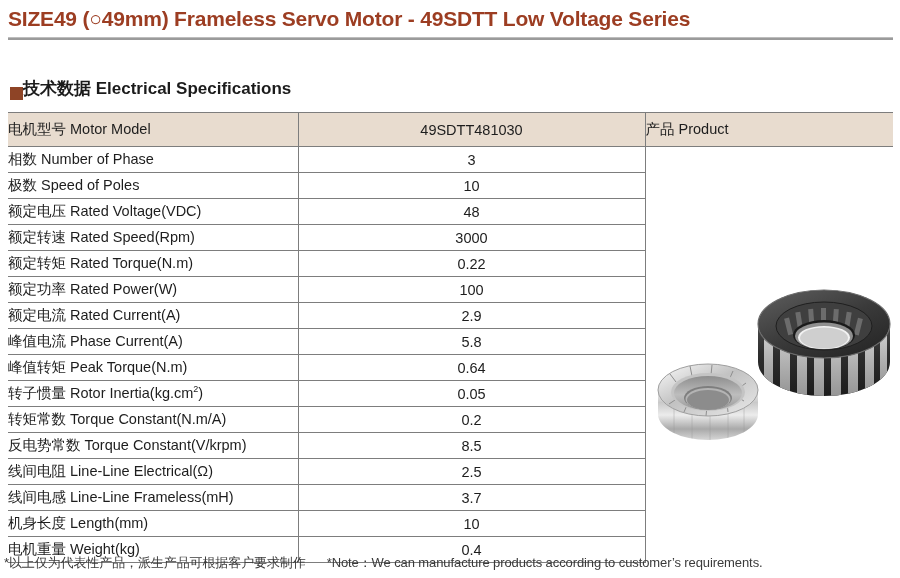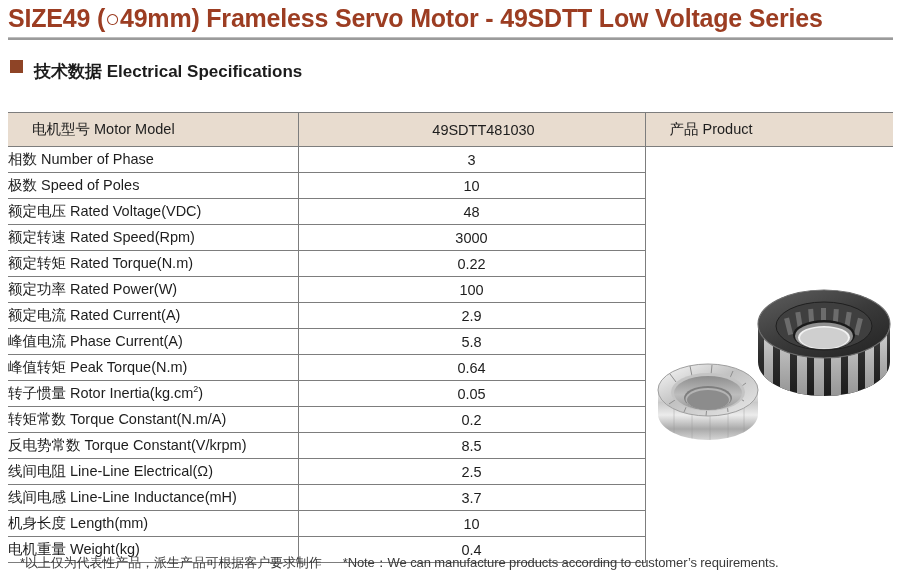--- a/index.html
+++ b/index.html
@@ -15,21 +15,21 @@
     color: #231f20;
     overflow: hidden;
   }
 
   
   #page-title {
     position: absolute;
     left: 8px;
     top: 5px;
     width: 884px;
-    font-size: 25px;
+    font-size: 21px;
     font-weight: bold;
     letter-spacing: -0.2px;
     color: #9c3d22;
     white-space: nowrap;
     line-height: 27px;
   }
   #title-rule {
     position: absolute;
     left: 8px;
     top: 37px;
@@ -37,24 +37,24 @@
     height: 3px;
     background: #9b9b9b;
     border-top: 1px solid #bdbdbd;
     box-sizing: border-box;
   }
 
   
   #section-heading {
     position: absolute;
     left: 10px;
-    top: 60px;
+    top: 77px;
     display: flex;
-    align-items: flex-start;
-    gap: 11px;
+    align-items: flex-end;
+    gap: 0;
     white-space: nowrap;
   }
   #section-bullet {
     width: 13px;
     height: 13px;
     background: #8e4426;
     flex: 0 0 auto;
   }
   #section-heading .txt {
     font-size: 17px;
@@ -83,21 +83,20 @@
     font-size: 14.5px;
     color: #1d1d1d;
     height: 25px;
     vertical-align: middle;
   }
   #spec-table tr.header-row th {
     background: #e8dccf;
     height: 33px;
     border-top: 1px solid #7d7d7d;
     border-bottom: 1px solid #7d7d7d;
-    padding-left: 24px;
   }
   .cell-label {
     text-align: left;
     padding-left: 10px;
     border-right: 1px solid #7d7d7d;
   }
   .cell-value {
     text-align: center;
     border-right: 1px solid #7d7d7d;
   }
@@ -118,21 +117,21 @@
     left: 640px;
     top: 238px;
     width: 258px;
     height: 228px;
     pointer-events: none;
   }
 
   
   #footnote {
     position: absolute;
-    left: 20px;
+    left: 4px;
     top: 554px;
     font-size: 13px;
     color: #3a3a3a;
     white-space: nowrap;
     letter-spacing: -0.1px;
   }
   #footnote .gap { display: inline-block; width: 14px; }
 </style>
 </head>
 <body>
@@ -206,21 +205,21 @@
       </tr>
       <tr>
         <td class="cell-label">反电势常数 Torque Constant(V/krpm)</td>
         <td class="cell-value">8.5</td>
       </tr>
       <tr>
         <td class="cell-label">线间电阻 Line-Line Electrical(Ω)</td>
         <td class="cell-value">2.5</td>
       </tr>
       <tr>
-        <td class="cell-label">线间电感 Line-Line Inductance(mH)</td>
+        <td class="cell-label">线间电感 Line-Line Frameless(mH)</td>
         <td class="cell-value">3.7</td>
       </tr>
       <tr>
         <td class="cell-label">机身长度 Length(mm)</td>
         <td class="cell-value">10</td>
       </tr>
       <tr>
         <td class="cell-label">电机重量 Weight(kg)</td>
         <td class="cell-value">0.4</td>
       </tr>

